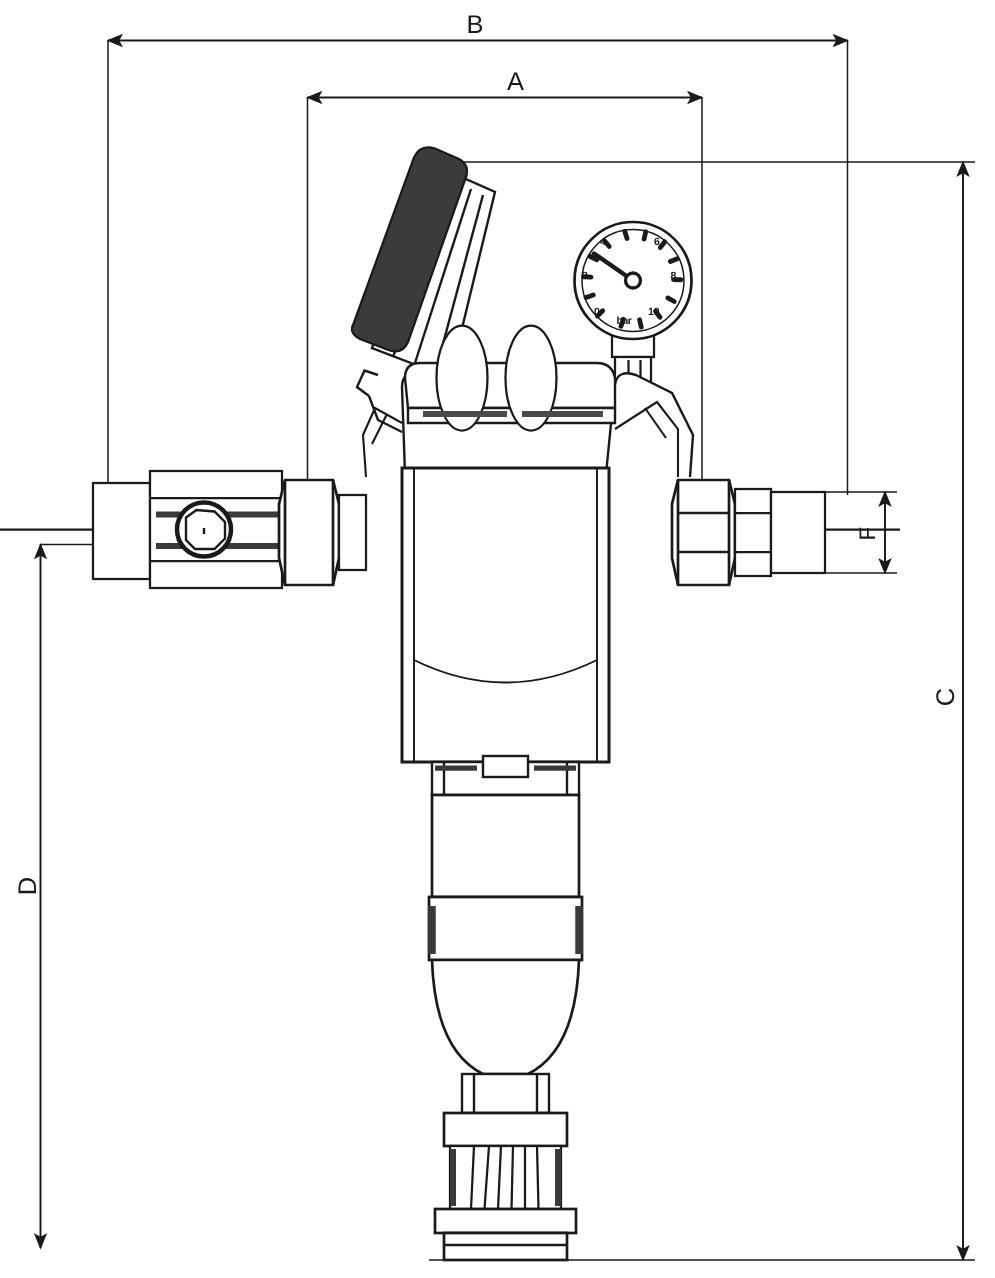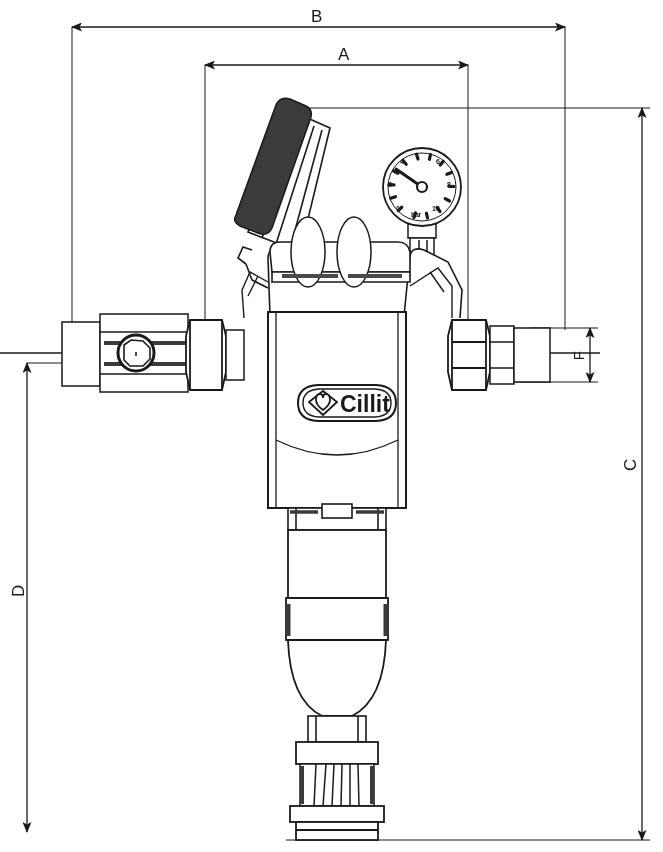--- a/index.html
+++ b/index.html
@@ -251,28 +251,14 @@
 
   <div style="position:absolute;left:396px;top:205px;font-size:7px;font-weight:bold;">0</div>
   <div style="position:absolute;left:388px;top:181px;font-size:7px;font-weight:bold;">2</div>
   <div style="position:absolute;left:400px;top:158px;font-size:7px;font-weight:bold;">4</div>
   <div style="position:absolute;left:436px;top:158px;font-size:7px;font-weight:bold;">6</div>
   <div style="position:absolute;left:447px;top:181px;font-size:7px;font-weight:bold;">8</div>
   <div style="position:absolute;left:432px;top:205px;font-size:7px;font-weight:bold;">10</div>
   <div style="position:absolute;left:411px;top:211px;font-size:7px;font-weight:bold;
               letter-spacing:-0.3px;">bar</div>
 
-  <div style="position:absolute;left:292px;top:382px;width:108px;height:42px;">
-    <svg width="108" height="42" viewBox="0 0 108 42">
-      <path d="M6,21 Q6,4 26,3 L84,3 Q104,4 104,21 Q104,38 84,39 L26,39
-               Q6,38 6,21 Z" fill="#fff" stroke="#1a1a1a" stroke-width="2"></path>
-      <path d="M11,21 Q11,8 27,7 L83,7 Q99,8 99,21 Q99,34 83,35 L27,35
-               Q11,34 11,21 Z" fill="#fff" stroke="#1a1a1a" stroke-width="1.4"></path>
-      <g stroke="#1a1a1a" stroke-width="1.8" fill="#fff">
-        <path d="M17,20 L31,9 L45,20 L31,33 Z"></path>
-        <path d="M24,18 Q24,12 28,12 Q31,12 31,16 Q31,12 34,12
-                 Q38,12 38,18 Q38,23 31,28 Q24,23 24,18 Z"></path>
-      </g>
-      <text x="48" y="30" font-family="Liberation Sans, sans-serif" font-size="23" font-weight="bold" fill="#1a1a1a">Cillit</text>
-    </svg>
-  </div>
 
 </div>
 
 </body></html>

